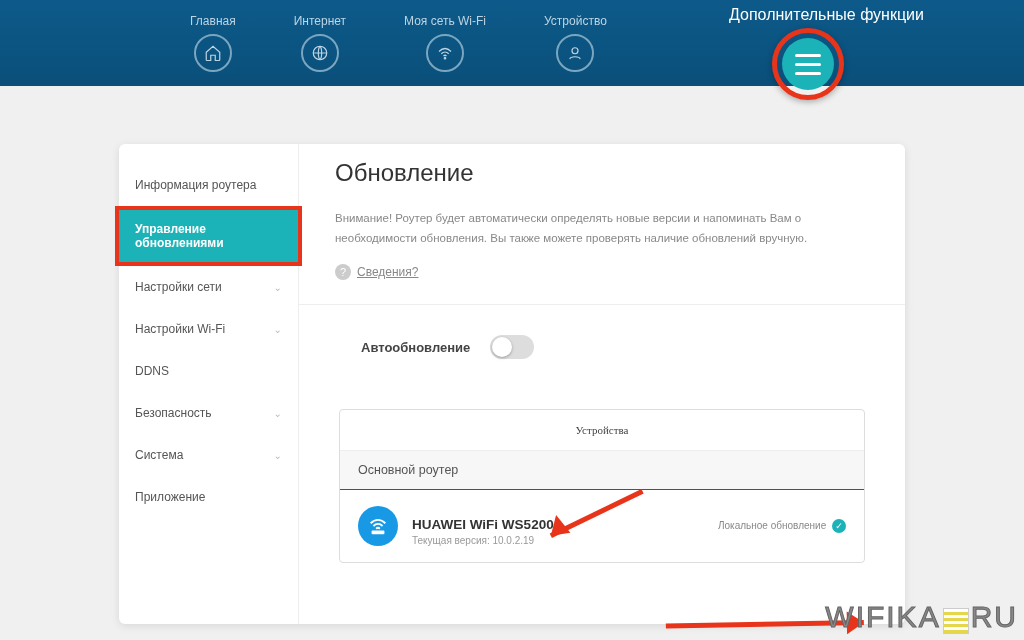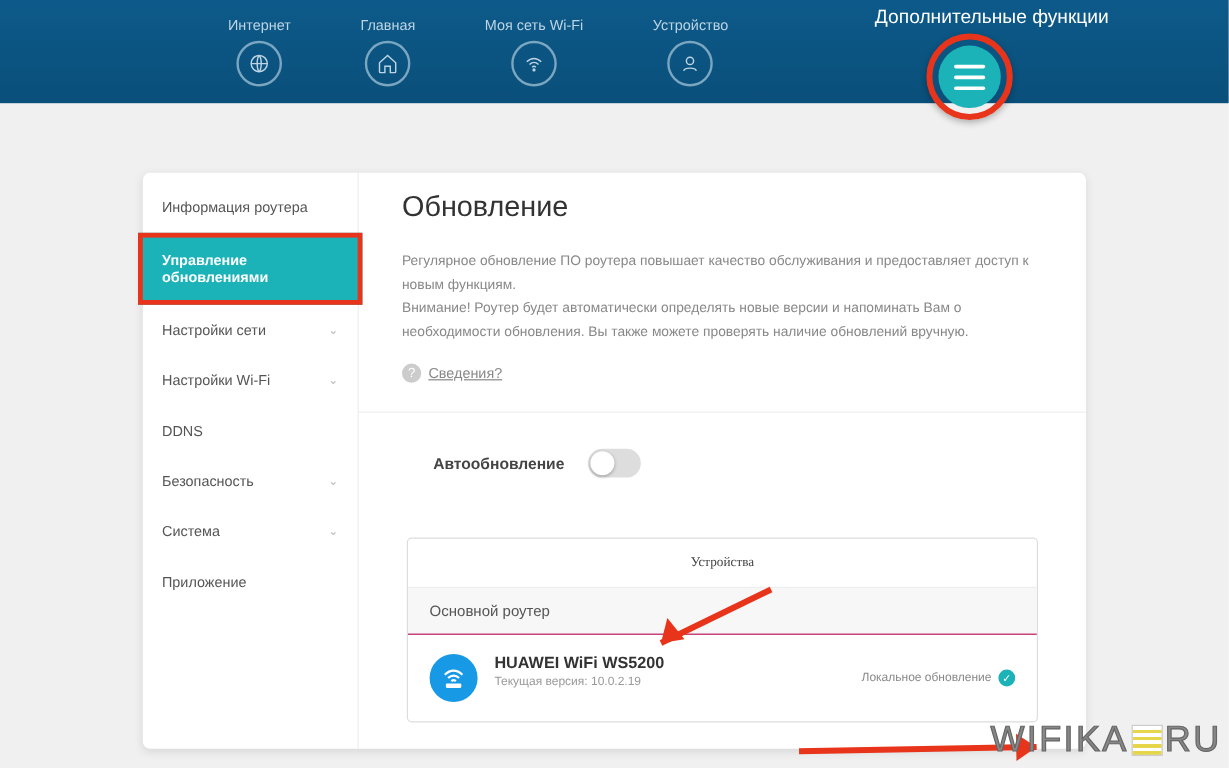--- a/index.html
+++ b/index.html
@@ -48,21 +48,21 @@
     box-shadow: 0 2px 8px rgba(0,0,0,0.1);
     display: flex;
     min-height: 480px;
     position: relative;
   }
 
   
   .sidebar {
     width: 180px;
     border-right: 1px solid #eee;
-    padding-top: 8px;
+    padding-top: 20px;
   }
   .side-item {
     padding: 14px 16px;
     font-size: 12px;
     color: #555;
     display: flex;
     justify-content: space-between;
     align-items: center;
     cursor: pointer;
   }
@@ -108,21 +108,21 @@
   .devices-title {
     text-align: center; padding: 14px 0; font-size: 11px; color: #444;
     border-bottom: 1px solid #eee;
     font-family: Liberation Serif, serif;
   }
   .devices-sub {
     background: #f7f7f7; padding: 12px 18px; font-size: 12.5px; color: #555;
     border-bottom: 1px solid #be185d;
   }
   .device-row {
-    display: flex; align-items: flex-start; padding: 16px 18px; gap: 14px; position: relative;
+    display: flex; align-items: flex-end; padding: 16px 18px; gap: 14px; position: relative;
   }
   .device-icon {
     width: 40px; height: 40px; background: #1899e6; border-radius: 50%;
     display: flex; align-items: center; justify-content: center;
   }
   .device-icon svg { width: 22px; height: 22px; fill: #fff; }
   .device-info .name { font-size: 13.5px; color: #333; font-weight: bold; }
   .device-info .ver { font-size: 10px; color: #999; margin-top: 3px; }
   .local-upd {
     position: absolute; right: 18px; top: 50%; transform: translateY(-50%);
@@ -143,52 +143,52 @@
     transform: rotate(-46deg);
   }
   .arrow-svg .line { stroke: #e8341b; stroke-width: 5; }
   .arrow-svg .head { fill: #e8341b; }
 
   
   .wm {
     position: absolute; right: 6px; bottom: 6px;
     font-size: 30px; font-family: Impact, sans-serif; letter-spacing: 2px;
     color: #888; -webkit-text-stroke: 1px #666;
-    display: flex; align-items: center; gap: 2px;
+    display: flex; align-items: flex-end; gap: 2px;
   }
   .wm .qr {
     width: 26px; height: 26px;
     background:
       repeating-linear-gradient(0deg,#e6d64a 0 3px,#fff 3px 6px),
       repeating-linear-gradient(90deg,#e6d64a 0 3px,transparent 3px 6px);
     border: 1px solid #ccc;
   }
 </style>
 </head>
 <body>
 
 <div class="topnav">
+  <div class="nav-item">
+    <div class="nav-label">Главная</div>
+    <div class="nav-icon">
+      <svg viewBox="0 0 24 24">
+          <path d="M3 11l9-8 9 8v10a1 1 0 0 1-1 1h-5v-7h-6v7H4a1 1 0 0 1-1-1z"></path>
+        </svg>
+    </div>
+  </div>
   <div class="nav-item">
     <div class="nav-label">Интернет</div>
     <div class="nav-icon">
       <svg viewBox="0 0 24 24">
           <circle cx="12" cy="12" r="9"></circle>
           <path d="M3 12h18M12 3c3 3 3 15 0 18M12 3c-3 3-3 15 0 18"></path>
         </svg>
     </div>
   </div>
   <div class="nav-item">
-    <div class="nav-label">Главная</div>
-    <div class="nav-icon">
-      <svg viewBox="0 0 24 24">
-          <path d="M3 11l9-8 9 8v10a1 1 0 0 1-1 1h-5v-7h-6v7H4a1 1 0 0 1-1-1z"></path>
-        </svg>
-    </div>
-  </div>
-  <div class="nav-item">
     <div class="nav-label">Моя сеть Wi-Fi</div>
     <div class="nav-icon">
       <svg viewBox="0 0 24 24">
           <path d="M4 10c5-5 11-5 16 0M7 13c3-3 7-3 10 0M10 16c1.3-1.3 2.7-1.3 4 0"></path>
           <circle cx="12" cy="19" r="1" fill="#bcd4e3"></circle>
         </svg>
     </div>
   </div>
   <div class="nav-item">
     <div class="nav-label">Устройство</div>
@@ -237,21 +237,20 @@
       <span>Система</span>
       <span class="chev">⌄</span>
     </div>
     <div class="side-item">
       <span>Приложение</span>
     </div>
   </div>
 
   <div class="main">
     <h1 class="page-title">Обновление</h1>
-    <p class="desc">Регулярное обновление ПО роутера повышает качество обслуживания и предоставляет доступ к новым функциям.</p>
     <p class="desc">Внимание! Роутер будет автоматически определять новые версии и напоминать Вам о необходимости обновления. Вы также можете проверять наличие обновлений вручную.</p>
     <div class="details-link">
       <span class="q">?</span>
       <u>Сведения?</u>
     </div>
 
     <hr class="sep">
 
     <div class="toggle-row">
       <span class="lbl">Автообновление</span>

